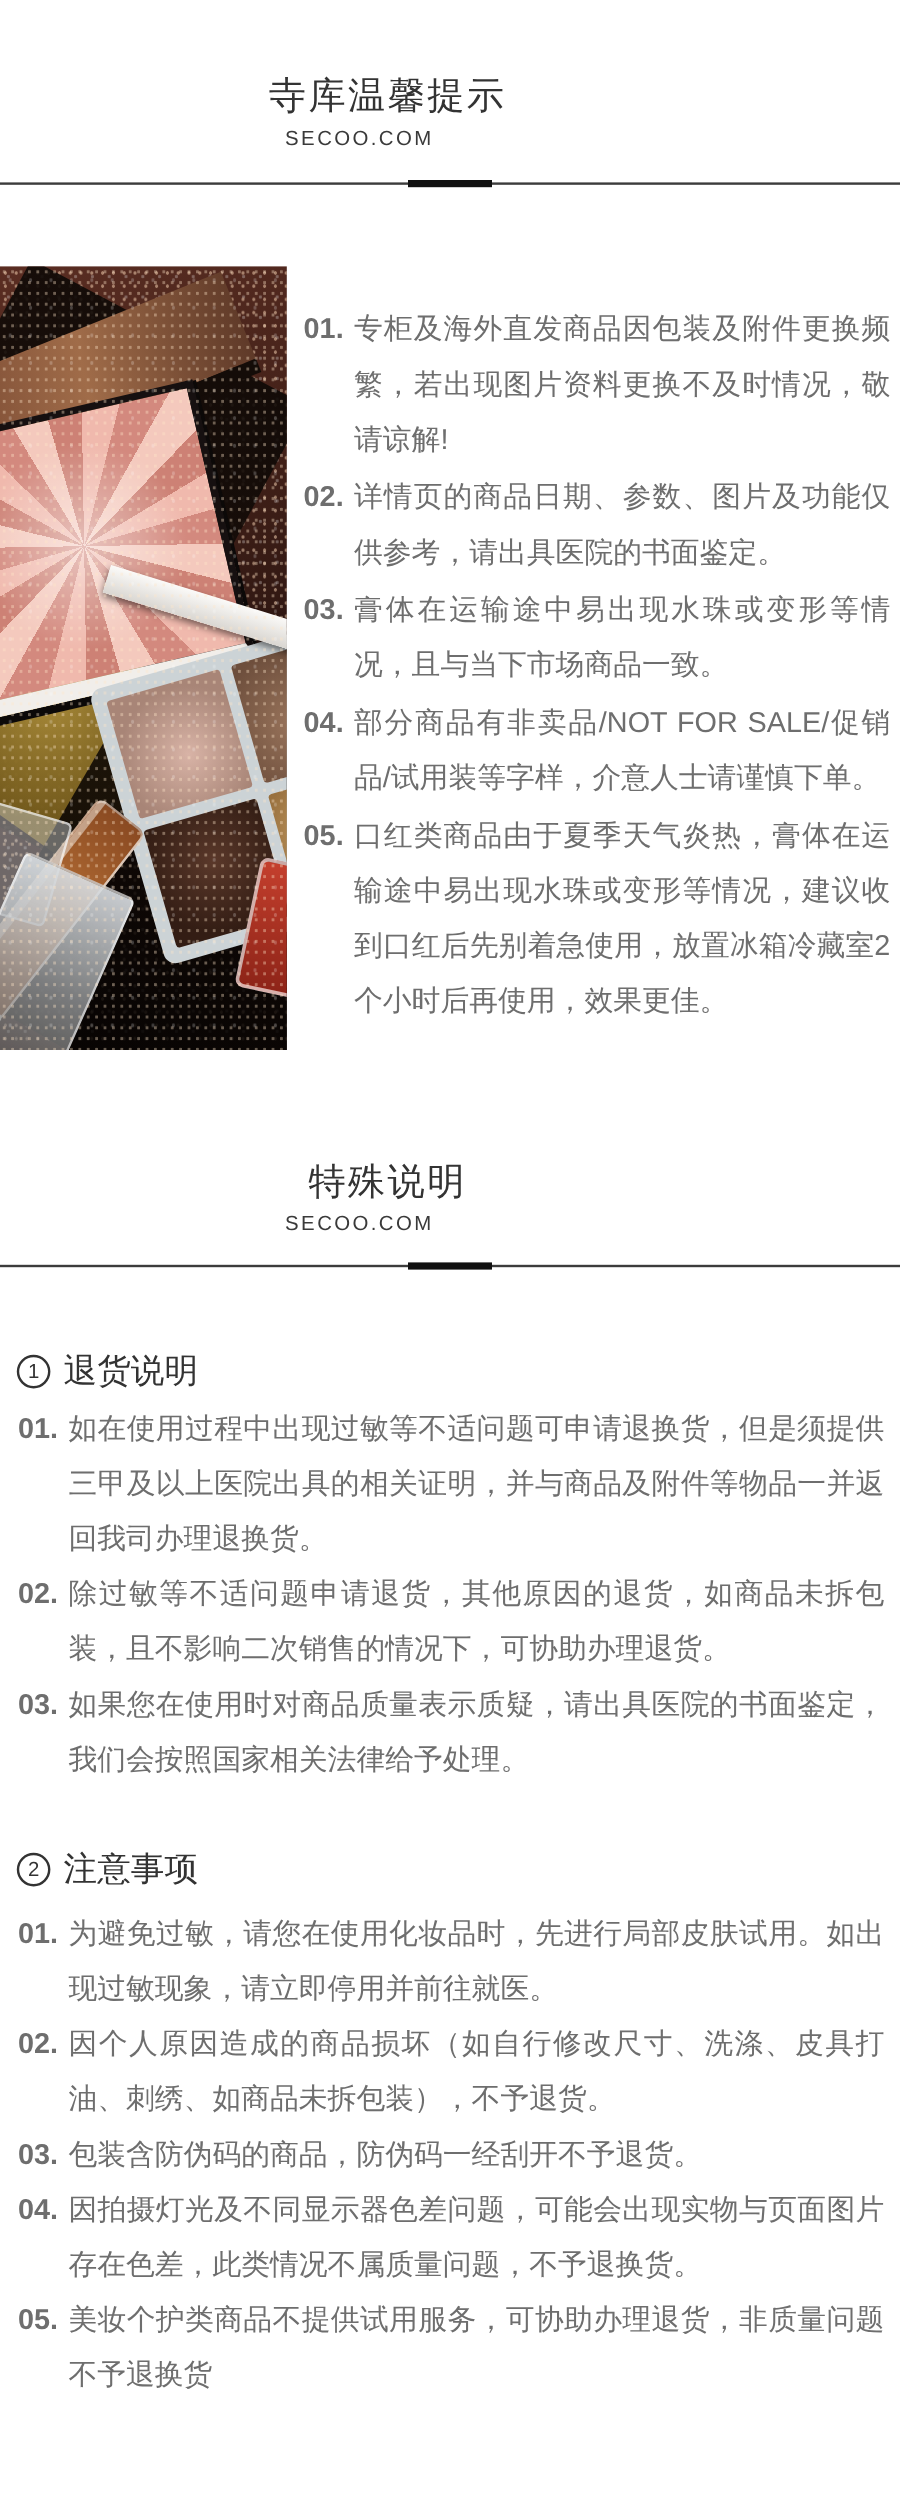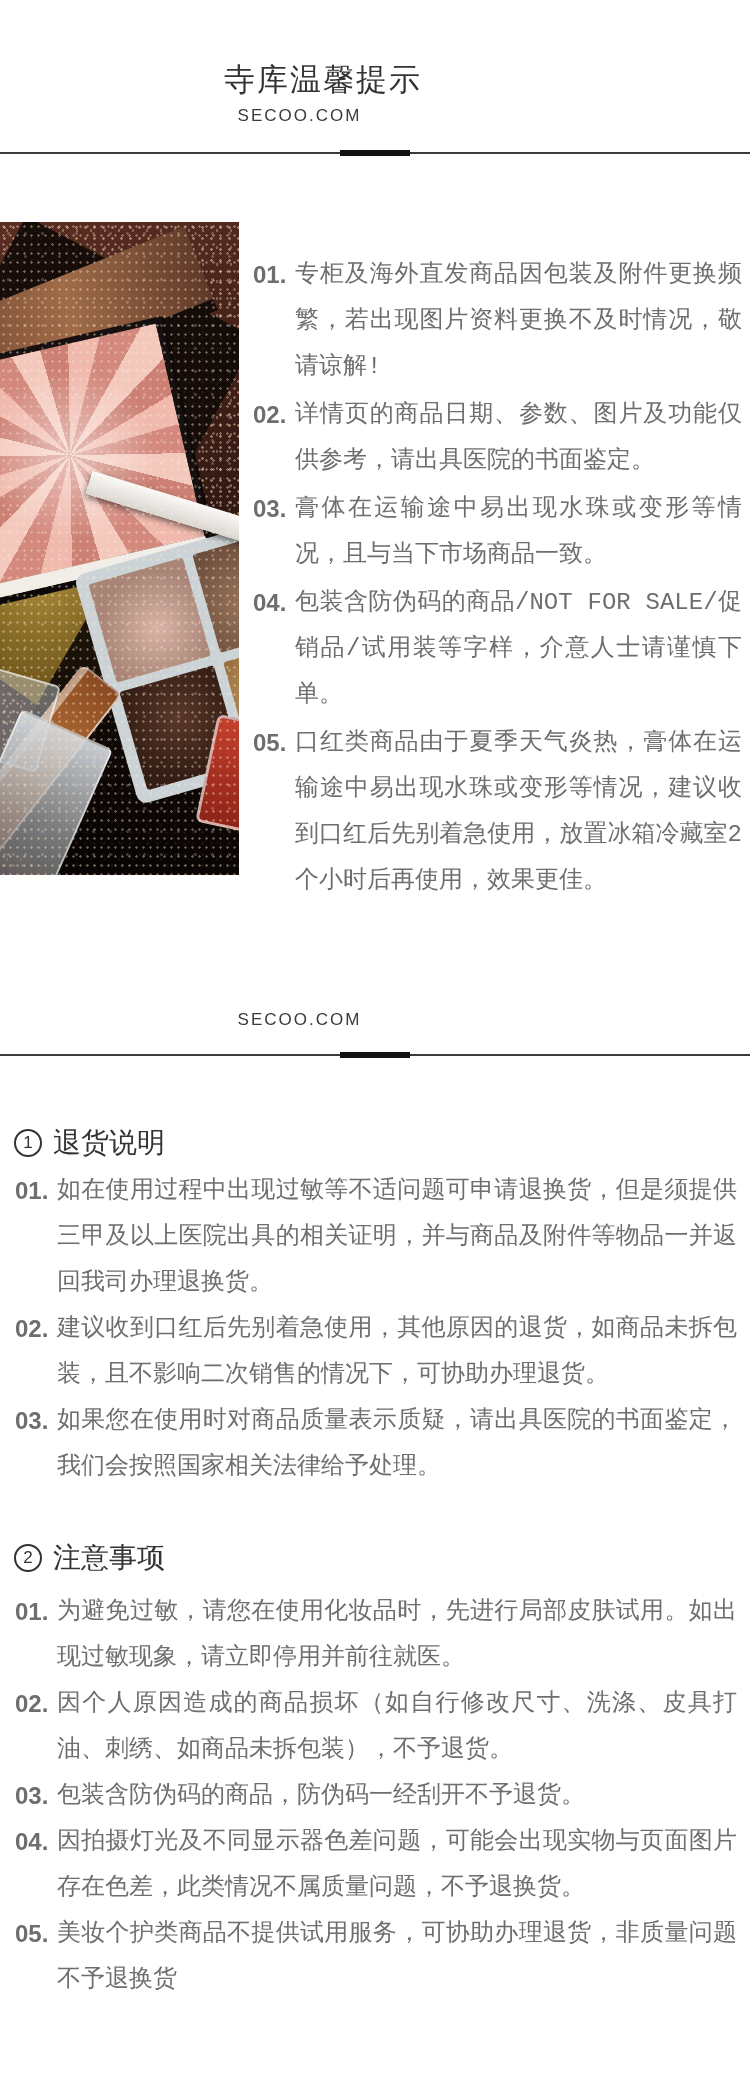--- a/index.html
+++ b/index.html
@@ -14,21 +14,21 @@
   .sec-brand{left:0;width:599px;text-align:center;font-size:17px;line-height:20px;color:#3a3a3a;letter-spacing:2px;}
 
   
   .divider{left:0;width:750px;height:2px;background:#3c3c3c;}
   .divider-bar{position:absolute;left:340px;top:-2px;width:70px;height:6px;background:#111;}
 
   
   .tips-list{left:253px;top:252px;width:489px;margin:0;padding:0;list-style:none;}
   .tips-list li{display:flex;font-size:24px;line-height:46px;color:#6e6e6e;margin:0 0 2px 0;}
   .li-no{flex:0 0 42px;font-weight:bold;}
-  .li-txt{flex:1;text-align:justify;text-justify:inter-ideograph;font-family:Liberation Mono, monospace;}
+  .li-txt{flex:1;text-align:justify;text-justify:inter-ideograph;}
 
   
   .heading{left:14px;display:flex;align-items:center;gap:11px;font-size:28px;line-height:34px;color:#333;}
   .circle-num{box-sizing:border-box;width:28px;height:28px;border:2px solid #333;border-radius:50%;
     display:flex;align-items:center;justify-content:center;font-size:17px;color:#333;}
 
   
   .big-list{left:15px;width:722px;margin:0;padding:0;list-style:none;}
   .big-list li{display:flex;font-size:24px;line-height:46px;color:#6e6e6e;margin:0;}
 
@@ -131,45 +131,46 @@
     <li>
       <span class="li-no">02.</span>
       <div class="li-txt">详情页的商品日期、参数、图片及功能仅供参考，请出具医院的书面鉴定。</div>
     </li>
     <li>
       <span class="li-no">03.</span>
       <div class="li-txt">膏体在运输途中易出现水珠或变形等情况，且与当下市场商品一致。</div>
     </li>
     <li>
       <span class="li-no">04.</span>
-      <div class="li-txt">包装含防伪码的商品/NOT FOR SALE/促销品/试用装等字样，介意人士请谨慎下单。</div>
+      <div class="li-txt">部分商品有非卖品/NOT FOR SALE/促销品/试用装等字样，介意人士请谨慎下单。</div>
     </li>
     <li>
       <span class="li-no">05.</span>
       <div class="li-txt">口红类商品由于夏季天气炎热，膏体在运输途中易出现水珠或变形等情况，建议收到口红后先别着急使用，放置冰箱冷藏室2个小时后再使用，效果更佳。</div>
     </li>
   </ol>
 
+  <div class="abs sec-title" style="top:967px">特殊说明</div>
   <div class="abs sec-brand" style="top:1010px">SECOO.COM</div>
   <div class="abs divider" style="top:1054px">
     <span class="divider-bar"></span>
   </div>
 
   <div class="abs heading" style="top:1126px">
     <span class="circle-num">1</span>
     <span>退货说明</span>
   </div>
   <ol class="abs big-list" style="top:1168px">
     <li>
       <span class="li-no">01.</span>
       <div class="li-txt">如在使用过程中出现过敏等不适问题可申请退换货，但是须提供三甲及以上医院出具的相关证明，并与商品及附件等物品一并返回我司办理退换货。</div>
     </li>
     <li>
       <span class="li-no">02.</span>
-      <div class="li-txt">建议收到口红后先别着急使用，其他原因的退货，如商品未拆包装，且不影响二次销售的情况下，可协助办理退货。</div>
+      <div class="li-txt">除过敏等不适问题申请退货，其他原因的退货，如商品未拆包装，且不影响二次销售的情况下，可协助办理退货。</div>
     </li>
     <li>
       <span class="li-no">03.</span>
       <div class="li-txt">如果您在使用时对商品质量表示质疑，请出具医院的书面鉴定，我们会按照国家相关法律给予处理。</div>
     </li>
   </ol>
 
   <div class="abs heading" style="top:1541px">
     <span class="circle-num">2</span>
     <span>注意事项</span>

